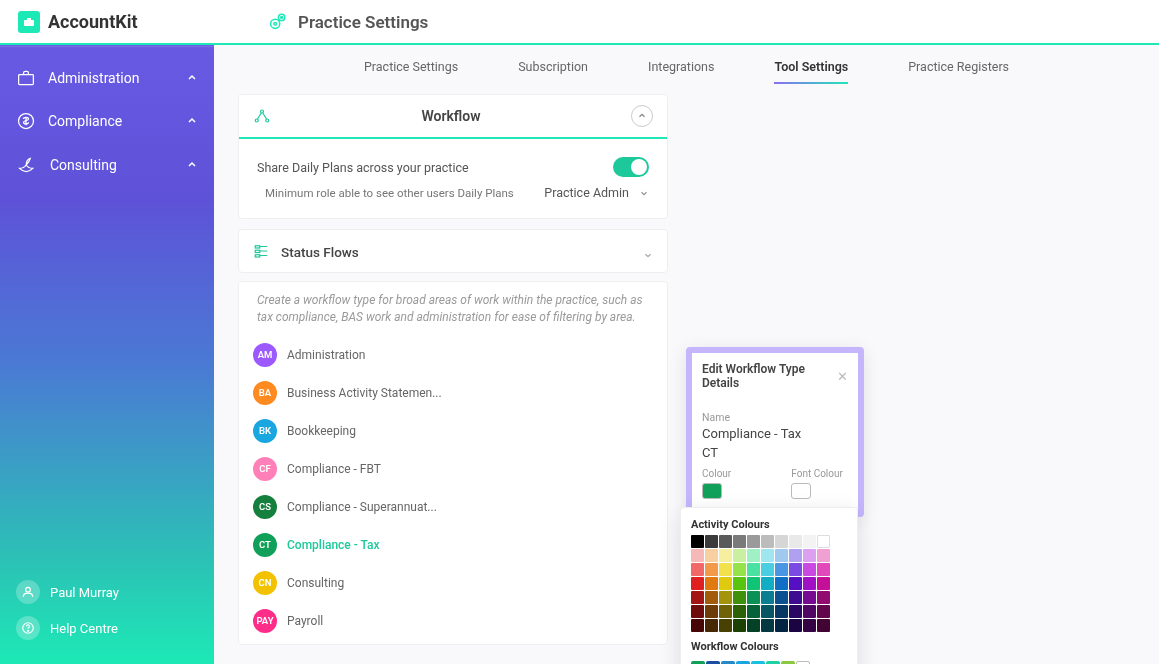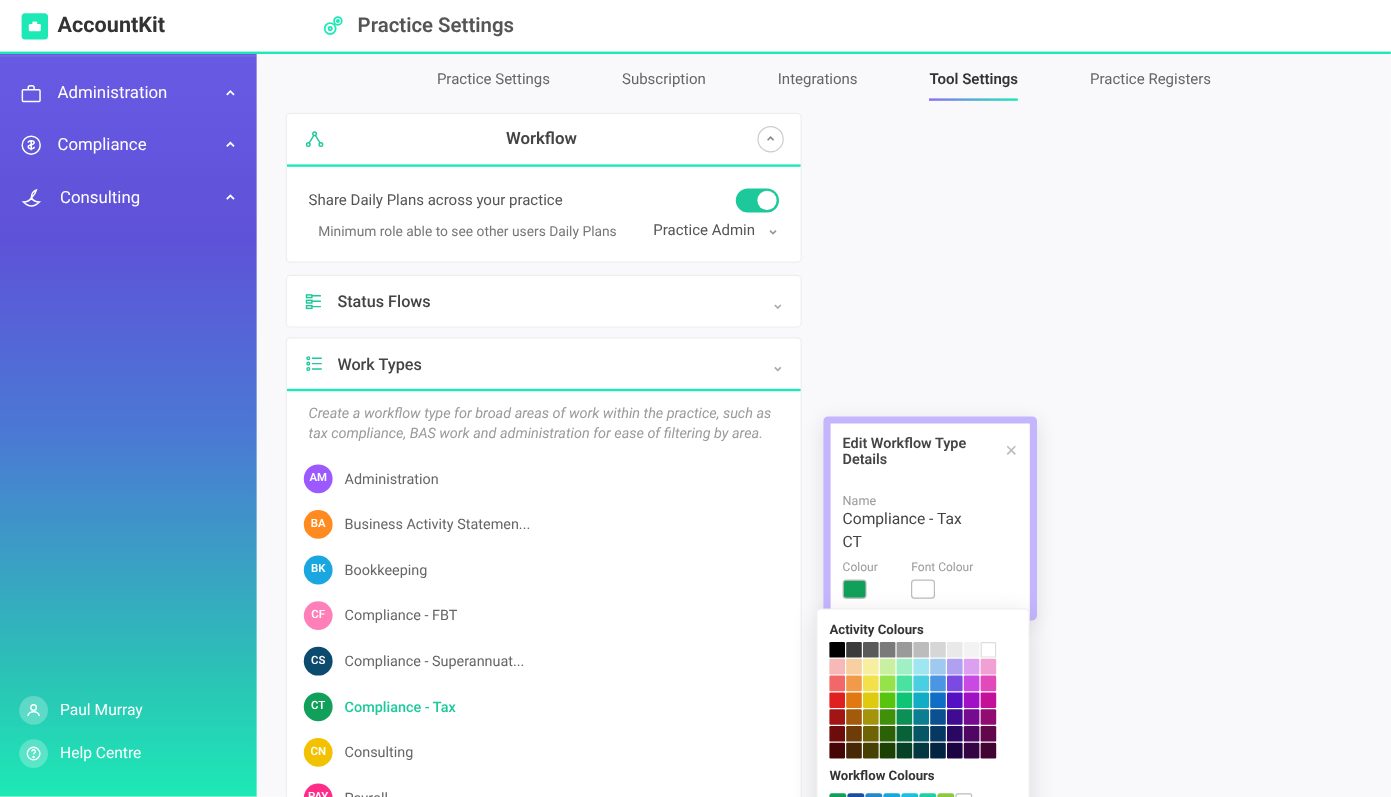--- a/index.html
+++ b/index.html
@@ -63,21 +63,21 @@
 .type-row.selected .lbl{ color:#1dc99b; font-weight:500;}
 
 
 .edit-panel{ position:absolute; left:472px; top:302px; width:178px; background:#fff; border:6px solid #c4b5fd; border-radius:4px; box-shadow:0 4px 18px rgba(0,0,0,.10); z-index:5;}
 .edit-head{ display:flex; align-items:center; padding:9px 10px; }
 .edit-head .t{ font-size:12px; font-weight:600; flex:1; color:#444;}
 .edit-head .x{ color:#bbb; font-size:13px;}
 .edit-body{ padding:6px 10px 12px; }
 .ep-lbl{ font-size:10.5px; color:#999; padding:6px 0 2px;}
 .ep-read{ font-size:13px; color:#444; padding-bottom:4px;}
-.swatch-row{ display:flex; gap:28px;}
+.swatch-row{ display:flex; gap:60px;}
 .sw { margin-top:4px;}
 .sw .lab{ font-size:10px; color:#999;}
 .sw .box{ width:20px; height:16px; border:1px solid #ccc; border-radius:3px; margin-top:4px;}
 
 
 .colour-pop{ position:absolute; left:466px; top:462px; width:178px; background:#fff; border:1px solid #eee; border-radius:4px; box-shadow:0 6px 22px rgba(0,0,0,.12); padding:8px 10px 10px; z-index:6;}
 .cp-title{ font-size:11px; font-weight:700; color:#333; padding:2px 0 4px;}
 .grid{ display:grid; grid-template-columns:repeat(10,13px); gap:1px;}
 .cell{ width:13px; height:13px; border-radius:1px;}
 .prac-row{ display:flex; gap:1px; margin-top:4px;}
@@ -281,56 +281,40 @@
           <span class="title">Status Flows</span>
           <span class="chev">
               <svg width="10" height="10" viewBox="0 0 12 12" fill="none" stroke="#aaa" stroke-width="1.6">
                 <path d="M3 5l3 3 3-3"></path>
               </svg>
             </span>
         </div>
       </div>
 
       <div class="card-sub open">
-        <div class="sub-head">
-          <svg width="18" height="18" viewBox="0 0 24 24" fill="none" stroke="#1dc99b" stroke-width="1.6">
-              <circle cx="5" cy="6" r="1.5"></circle>
-              <circle cx="5" cy="12" r="1.5"></circle>
-              <circle cx="5" cy="18" r="1.5"></circle>
-              <line x1="9" y1="6" x2="20" y2="6"></line>
-              <line x1="9" y1="12" x2="20" y2="12"></line>
-              <line x1="9" y1="18" x2="20" y2="18"></line>
-            </svg>
-          <span class="title">Work Types</span>
-          <span class="chev">
-              <svg width="10" height="10" viewBox="0 0 12 12" fill="none" stroke="#aaa" stroke-width="1.6">
-                <path d="M3 5l3 3 3-3"></path>
-              </svg>
-            </span>
-        </div>
         <div class="hint">Create a workflow type for broad areas of work within the practice, such as tax compliance, BAS work and administration for ease of filtering by area.</div>
         <div class="types" id="types-list">
             <div class="type-row">
               <div class="dot" style="background:#9b59ff">AM</div>
               <div class="lbl">Administration</div>
             </div>
             <div class="type-row">
               <div class="dot" style="background:#ff8a1f">BA</div>
               <div class="lbl">Business Activity Statemen...</div>
             </div>
             <div class="type-row">
               <div class="dot" style="background:#1aa7e0">BK</div>
               <div class="lbl">Bookkeeping</div>
             </div>
             <div class="type-row">
               <div class="dot" style="background:#ff7fb8">CF</div>
               <div class="lbl">Compliance - FBT</div>
             </div>
             <div class="type-row">
-              <div class="dot" style="background:#0c4a6e">CS</div>
+              <div class="dot" style="background:#15803d">CS</div>
               <div class="lbl">Compliance - Superannuat...</div>
             </div>
             <div class="type-row selected">
               <div class="dot" style="background:#11a05a">CT</div>
               <div class="lbl">Compliance - Tax</div>
             </div>
             <div class="type-row">
               <div class="dot" style="background:#f2c200">CN</div>
               <div class="lbl">Consulting</div>
             </div>

